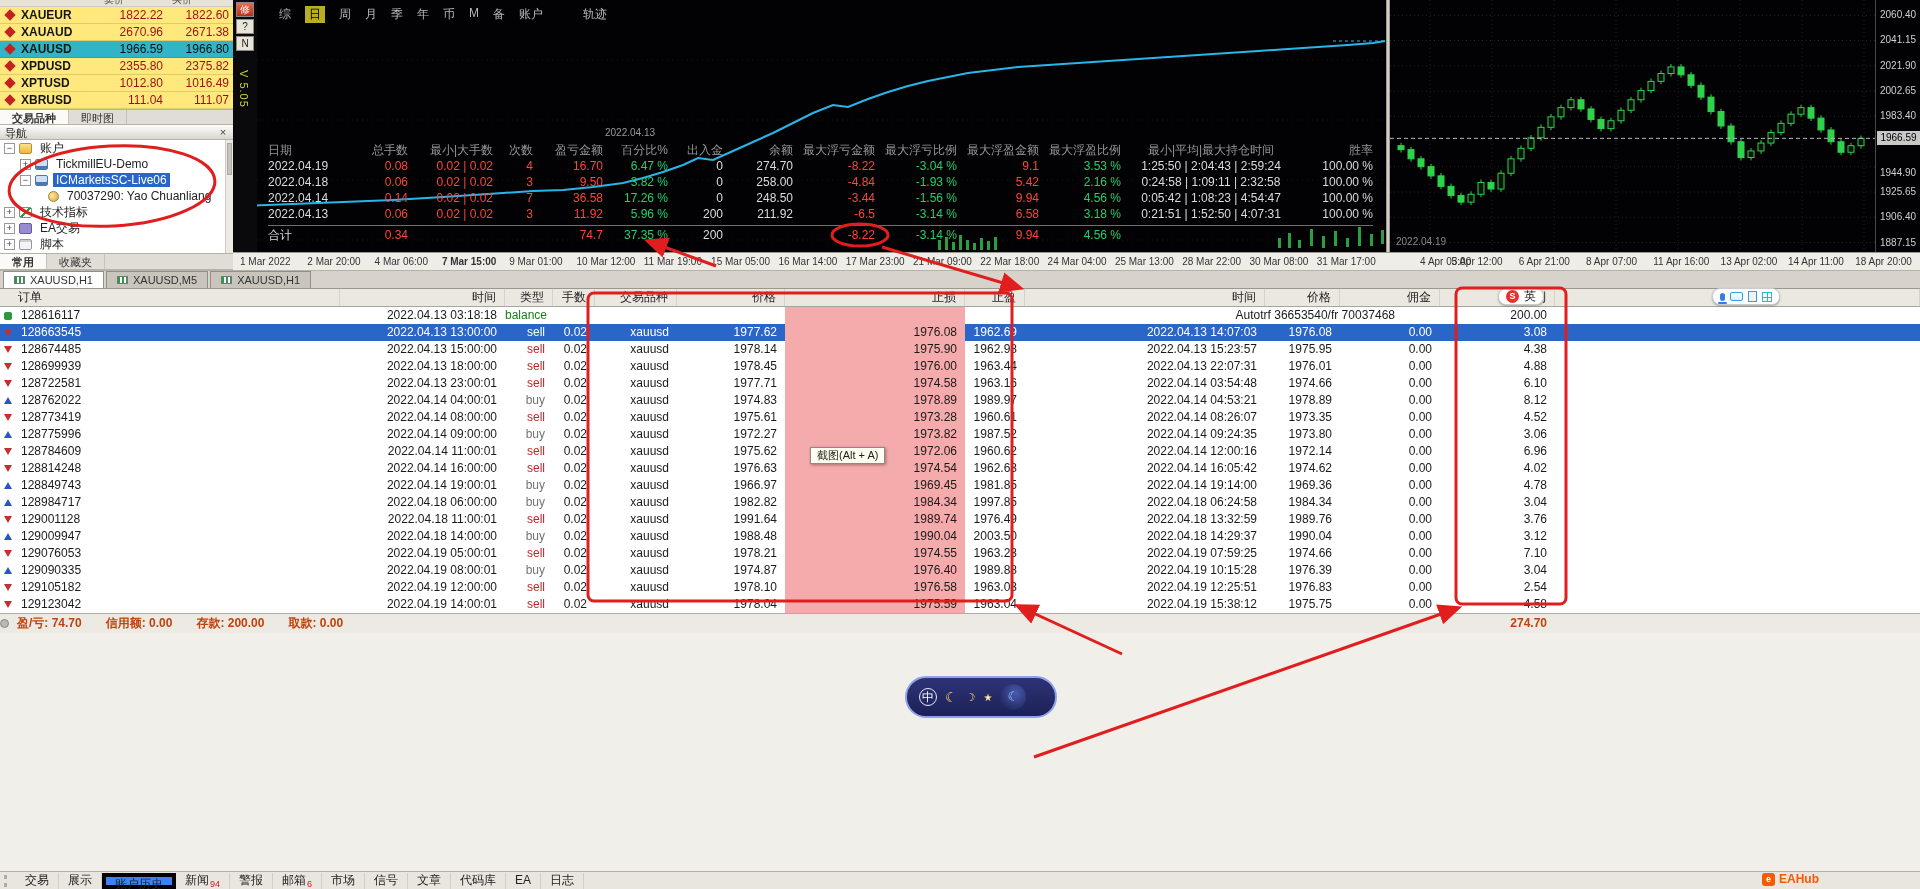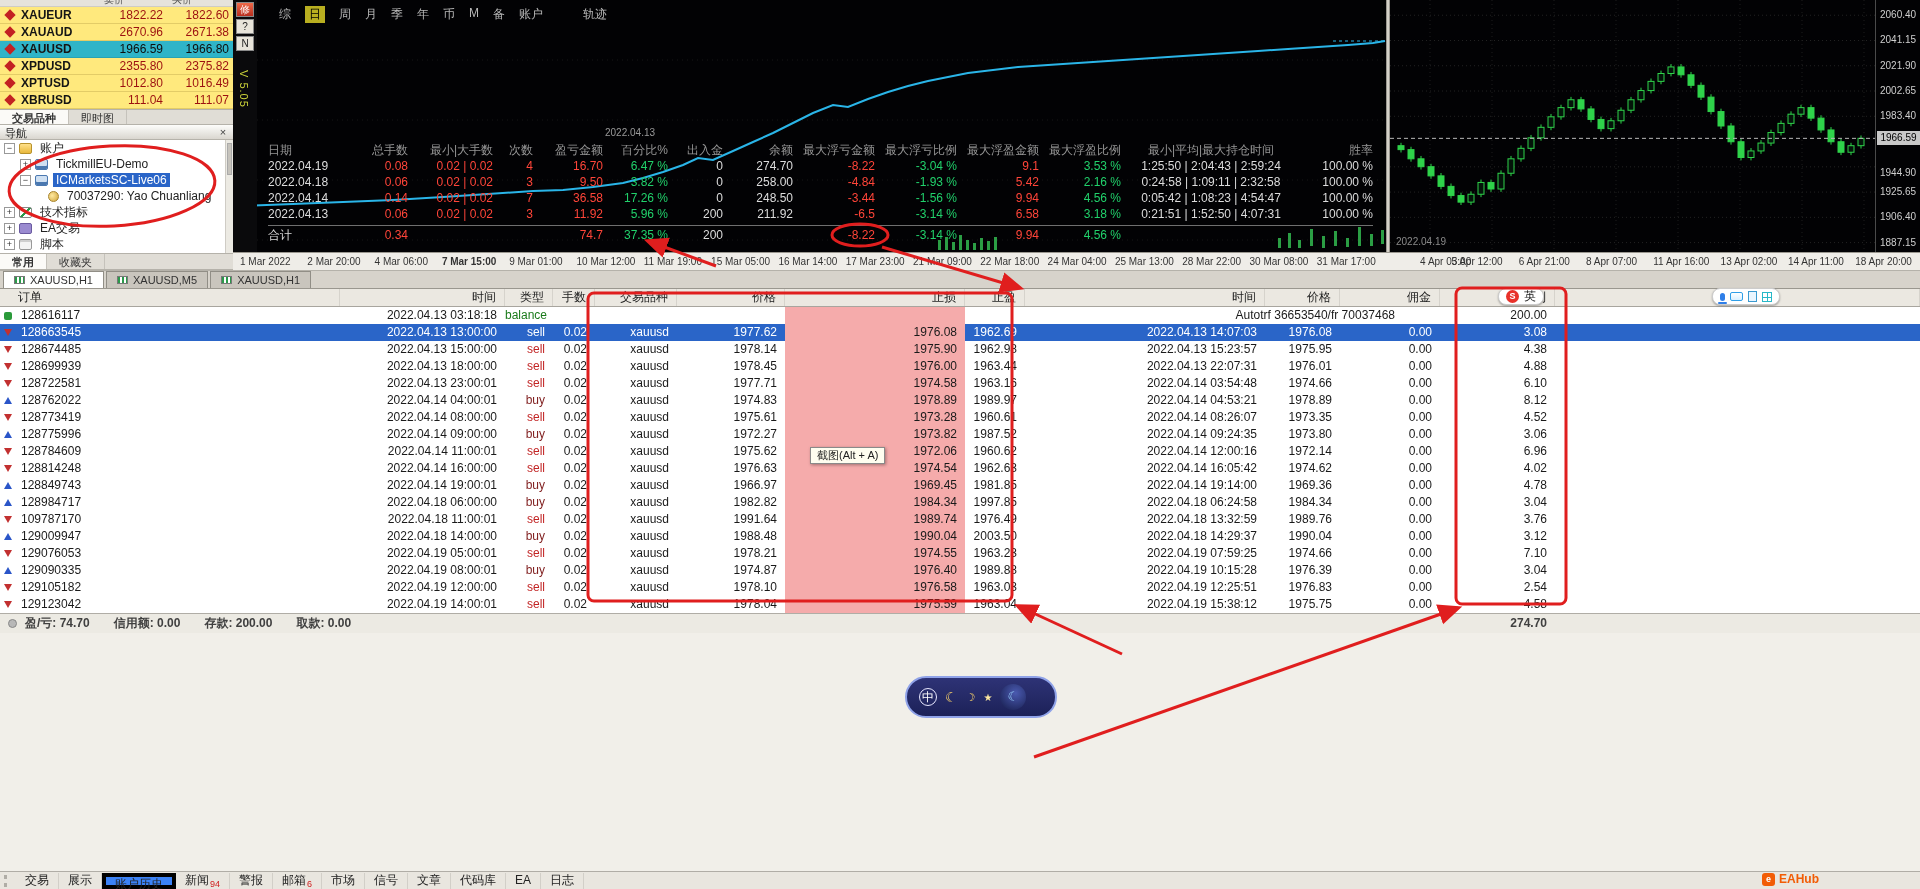--- a/index.html
+++ b/index.html
@@ -88,29 +88,29 @@
   .h-row.sel { background:#2a65c8; color:#fff; }
   .hc { text-align:right; padding-right:8px; overflow:hidden; white-space:nowrap; }
   .c0{width:340px; display:flex; align-items:center; padding-left:4px; text-align:left;}
   .c1{width:165px;} .c2{width:48px;} .c3{width:42px;} .c4{width:82px;} .c5{width:108px;}
   .c6{width:180px;} .c7{width:60px;} .c8{width:240px;} .c9{width:75px;} .c10{width:100px;}
   .c11{width:115px;} .c12{width:365px;}
   .c8span { width:415px; text-align:right; padding-right:45px; }
   #hist-head .c0 { padding-left:18px; display:block; }
   .slc { background:#f5abab; }
   .h-row.sel .slc { color:#1a1a1a; }
-  .ty-sell { color:#c22525; } .ty-buy { color:#7f1d1d; } .ty-balance { color:#1a7a1a; }
+  .ty-sell { color:#c22525; } .ty-buy { color:#737373; } .ty-balance { color:#1a7a1a; }
   .h-row.sel .ty-sell,.h-row.sel .ty-buy,.h-row.sel .ty-balance { color:#fff; }
   .ri { width:0; height:0; margin-right:9px; flex:none; }
   .ri-sell { border-left:4px solid transparent; border-right:4px solid transparent; border-top:7px solid #c23030; }
   .ri-buy { border-left:4px solid transparent; border-right:4px solid transparent; border-bottom:7px solid #2a55c8; }
   .ri-balance { width:8px; height:8px; background:#2a9a3a; border-radius:2px; border:none; }
 
   
-  #stat-bar { position:absolute; left:0; top:613px; width:1920px; height:20px; background:#eceae3; border-top:1px solid #b0ada6; display:flex; align-items:center; font-weight:bold; color:#404040; padding-left:8px; }
+  #stat-bar { position:absolute; left:0; top:613px; width:1920px; height:20px; background:#eceae3; border-top:1px solid #b0ada6; display:flex; align-items:center; font-weight:bold; color:#c2410c; }
   #sdot { width:9px; height:9px; border-radius:50%; background:#b8b8b8; border:1px solid #888; margin-right:8px; flex:none; }
   .sum-item { margin-right:24px; }
   #stat-total { position:absolute; right:373px; top:2px; font-weight:bold; }
   #filler { position:absolute; left:0; top:633px; width:1920px; height:238px; background:#f1efe9; }
   #bottom-bar { position:absolute; left:0; top:871px; width:1920px; height:18px; background:#e9e6df; border-top:1px solid #b0ada6; display:flex; align-items:center; padding-left:16px; font-size:12px; }
   #grip { position:absolute; left:4px; top:3px; height:12px; border-left:3px dotted #b0ada6; }
   .btab { padding:0 9px; height:16px; line-height:15px; color:#222; border-right:1px solid #d2cfc8; }
   .btab.active { background:#3b82f6; border:4px solid #000000; }
   .bsub { color:#d02020; font-size:9px; margin-left:1px; }
   #brand { position:absolute; left:1762px; top:872px; display:flex; align-items:center; gap:4px; font-weight:bold; color:#f25c05; }
@@ -791,21 +791,21 @@
         <span class="hc c7">1997.85</span>
         <span class="hc c8">2022.04.18 06:24:58</span>
         <span class="hc c9">1984.34</span>
         <span class="hc c10">0.00</span>
         <span class="hc c11">3.04</span>
         <span class="hc c12"></span>
       </div>
       <div class="h-row">
         <span class="hc c0">
           <span class="ri ri-sell"></span>
-          <span>109787170</span>
+          <span>129001128</span>
         </span>
         <span class="hc c1">2022.04.18 11:00:01</span>
         <span class="hc c2 ty-sell">sell</span>
         <span class="hc c3">0.02</span>
         <span class="hc c4">xauusd</span>
         <span class="hc c5">1991.64</span>
         <span class="hc c6 slc">1989.74</span>
         <span class="hc c7">1976.49</span>
         <span class="hc c8">2022.04.18 13:32:59</span>
         <span class="hc c9">1989.76</span>

